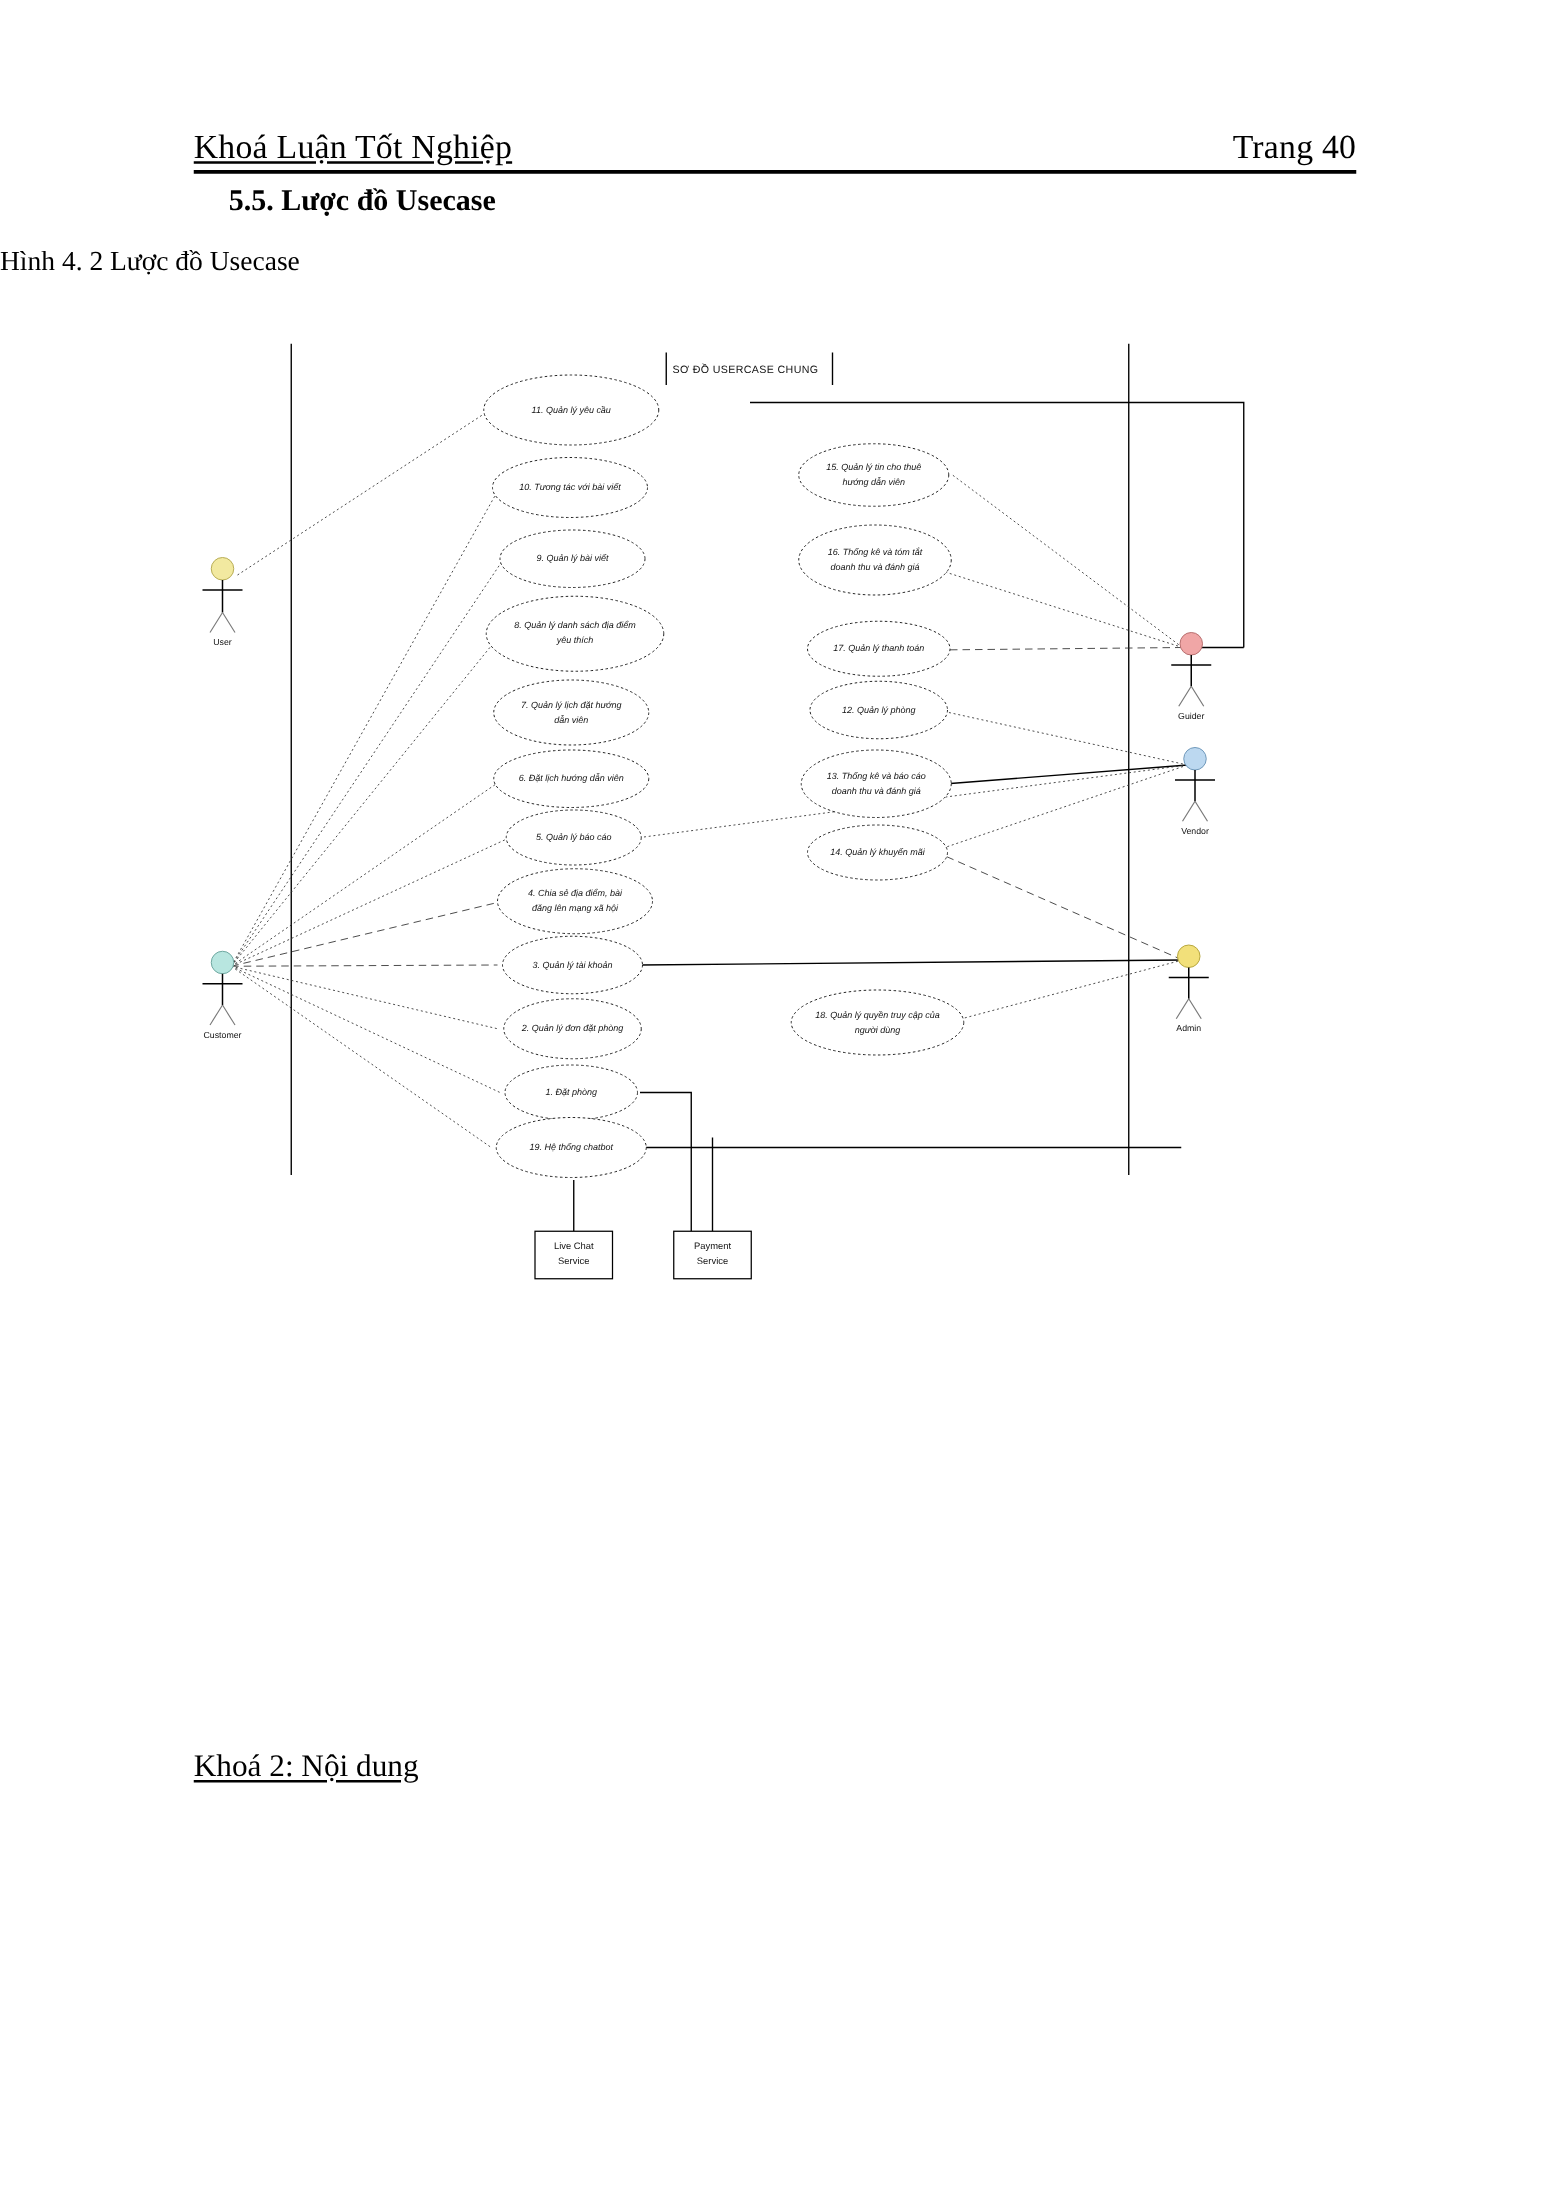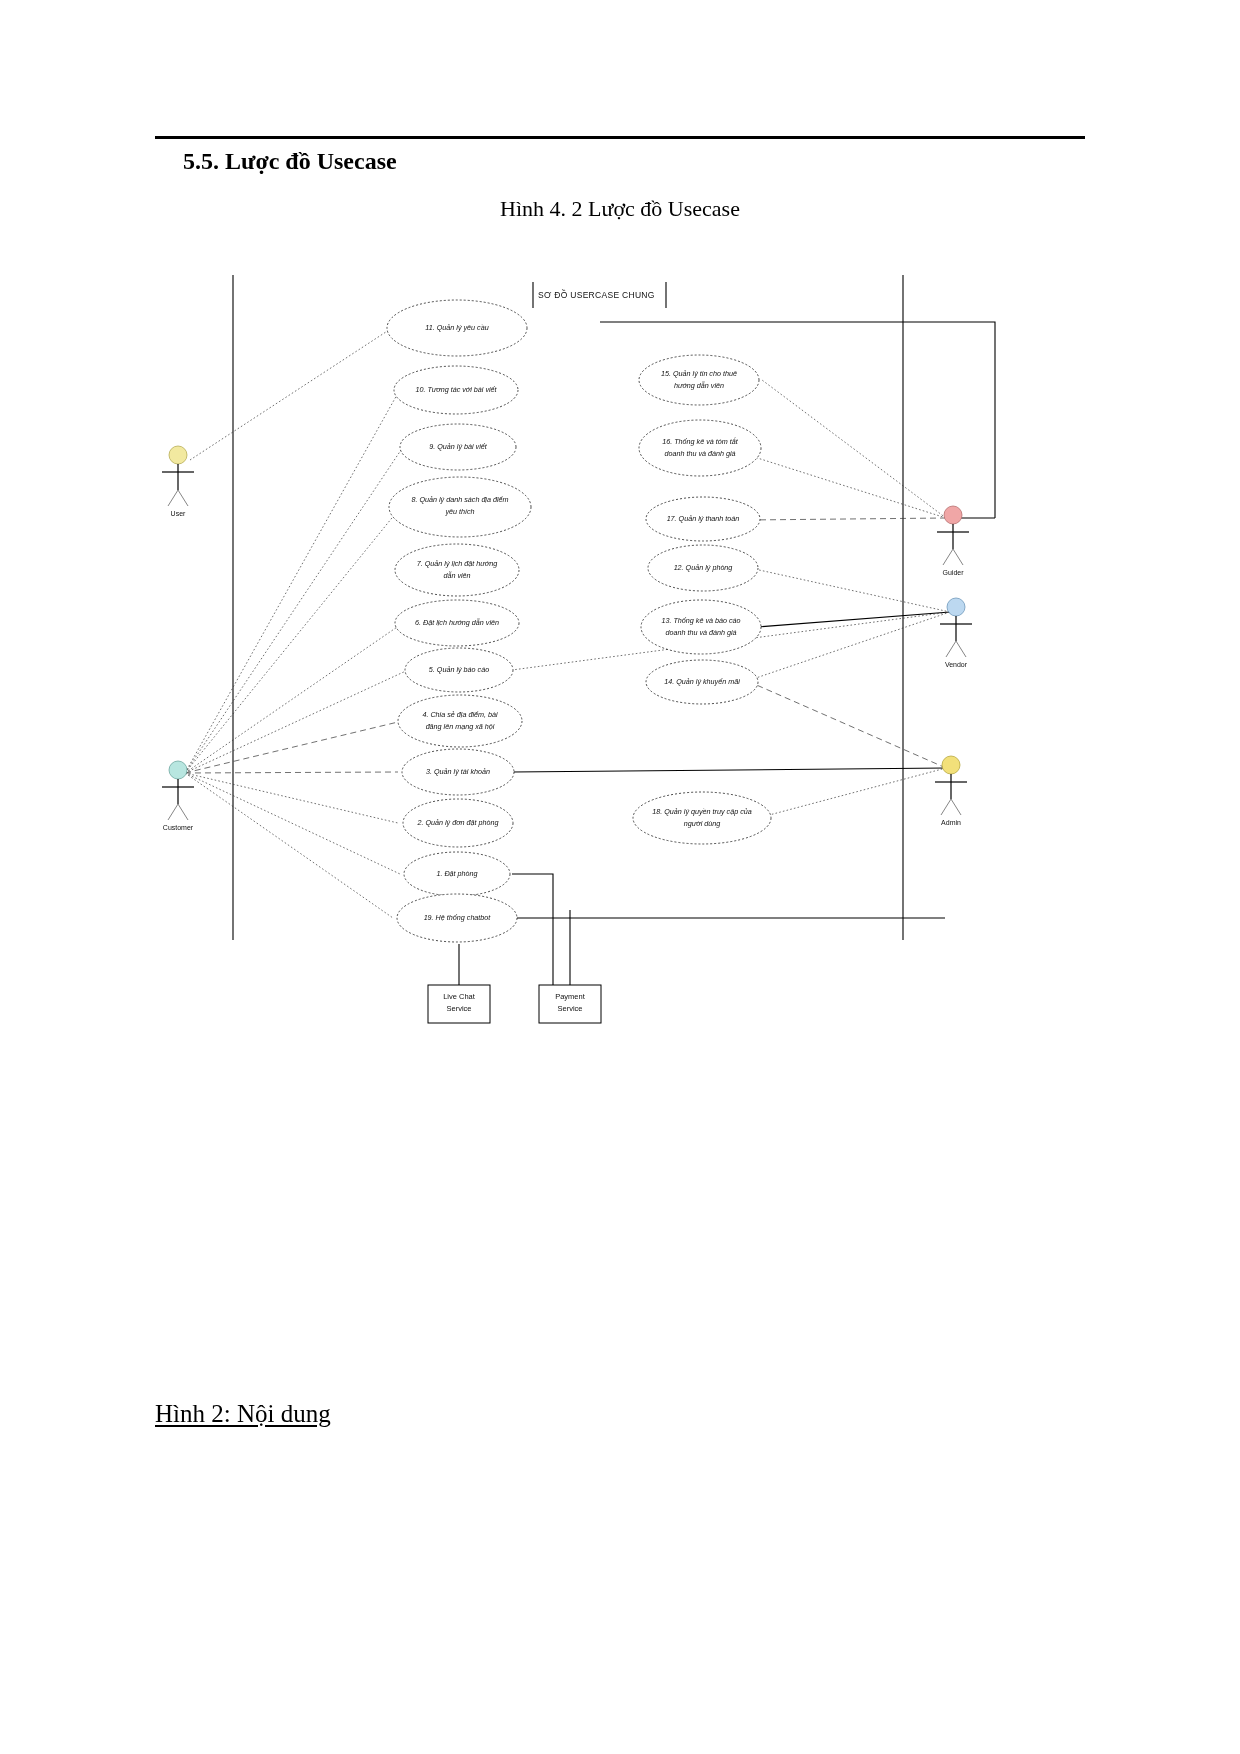--- a/index.html
+++ b/index.html
@@ -53,21 +53,20 @@
     top: 148px;
     font-size: 24px;
     font-weight: bold;
   }
 
   .figure-caption {
     position: absolute;
     left: 0;
     top: 196px;
     width: 1240px;
-    text-align: center;
     font-size: 22px;
   }
 
   .footer {
     position: absolute;
     left: 155px;
     top: 1400px;
     font-size: 25px;
     text-decoration: underline;
     text-underline-offset: 3px;
@@ -121,20 +120,24 @@
   .frame-line { stroke: #000; stroke-width: 1.1; fill: none; }
   .svc-box { fill: #ffffff; stroke: #000; stroke-width: 1; }
   .actor-body { stroke: #000; stroke-width: 1.2; fill: none; }
   .actor-legs { stroke: #777; stroke-width: 0.9; fill: none; }
 </style>
 </head>
 <body>
 
 <div class="page">
 
+  <div class="header">
+    <span class="header-left">Khoá Luận Tốt Nghiệp</span>
+    <span class="header-right">Trang 40</span>
+  </div>
   <div class="header-rule"></div>
 
   <div class="section-title">5.5. Lược đồ Usecase</div>
 
   <div class="figure-caption">Hình 4. 2 Lược đồ Usecase</div>
 
   <div class="diagram">
     <svg width="1240" height="790" viewBox="0 0 1240 790" xmlns="http://www.w3.org/2000/svg">
 
       <line class="frame-line" x1="233" y1="25" x2="233" y2="690"></line>
@@ -314,15 +317,15 @@
       </g>
       <g>
         <rect class="svc-box" x="539" y="735" width="62" height="38"></rect>
         <text class="svc-label" x="570" y="749">Payment</text>
         <text class="svc-label" x="570" y="761">Service</text>
       </g>
 
     </svg>
   </div>
 
-  <div class="footer">Hình 2: Nội dung</div>
+  <div class="footer">Khoá 2: Nội dung</div>
 
 </div>
 
 </body></html>

